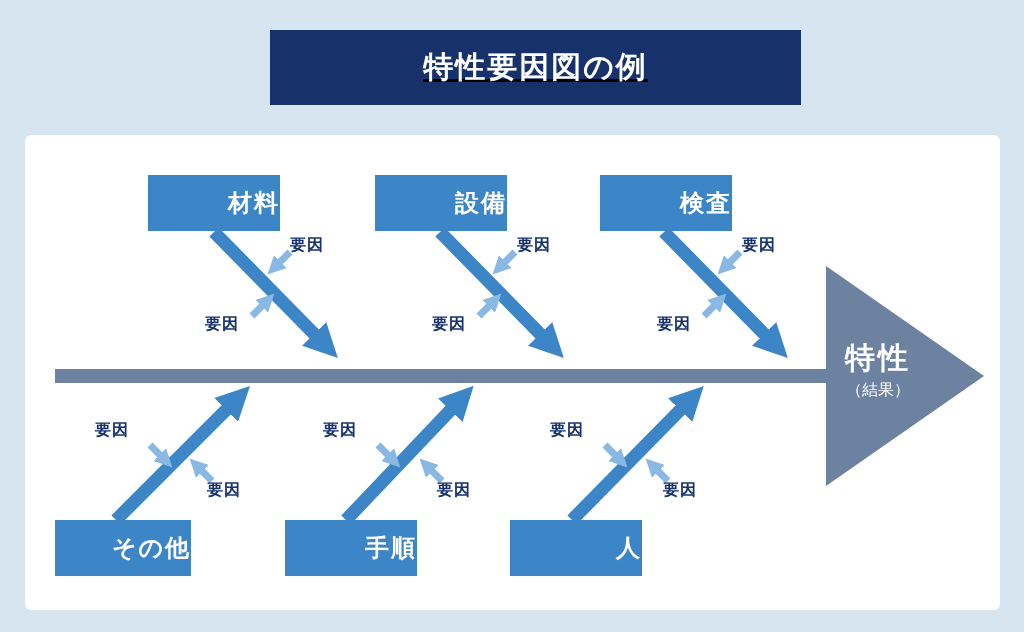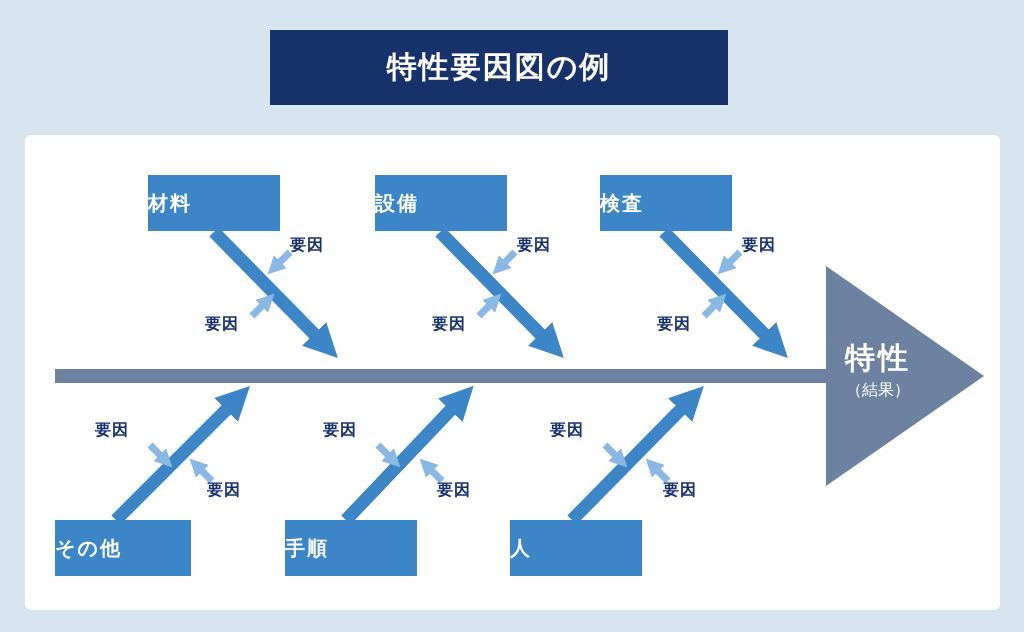--- a/index.html
+++ b/index.html
@@ -18,45 +18,45 @@
     font-family:"DejaVu Sans","Liberation Sans",sans-serif;
     background:var(--page-bg);
   }
   .page{
     position:relative;
     width:1024px;height:632px;
     background:var(--page-bg);
     overflow:hidden;
   }
   .title-banner{
-    position:absolute;left:270px;top:30px;width:458px;height:75px;
+    position:absolute;left:270px;top:30px;width:531px;height:75px;
     background:var(--title-bg);
-    display:flex;align-items:center;justify-content:center;
+    display:flex;align-items:center;justify-content:center;text-decoration:underline;
   }
   .title-banner span{
     color:var(--box-text);font-size:30px;font-weight:bold;letter-spacing:2px;
   }
   .panel{
     position:absolute;left:25px;top:135px;width:975px;height:475px;
     background:var(--panel-bg);border-radius:6px;
   }
   svg.layer{
     position:absolute;left:0;top:0;width:1024px;height:632px;
   }
   .spine,.spinehead{fill:var(--spine-slate);}
   .branch{stroke:var(--branch-blue);stroke-width:13;}
   .small{stroke:var(--small-arrow-blue);stroke-width:7;}
   .mk-branch{fill:var(--branch-blue);}
   .mk-small{fill:var(--small-arrow-blue);}
   .cause-box{
     position:absolute;
     background:var(--cause-box-bg);
     color:var(--box-text);
-    display:flex;align-items:center;justify-content:flex-start;
-    font-size:20px;font-weight:bold;letter-spacing:2px;
+    display:flex;align-items:center;justify-content:flex-end;
+    font-size:24px;font-weight:bold;letter-spacing:2px;
     height:56px;
   }
   .factor{
     position:absolute;
     color:var(--factor-text);
     font-size:16px;font-weight:bold;letter-spacing:1px;
     white-space:nowrap;
   }
   .effect-label{
     position:absolute;left:828px;top:340px;width:100px;

